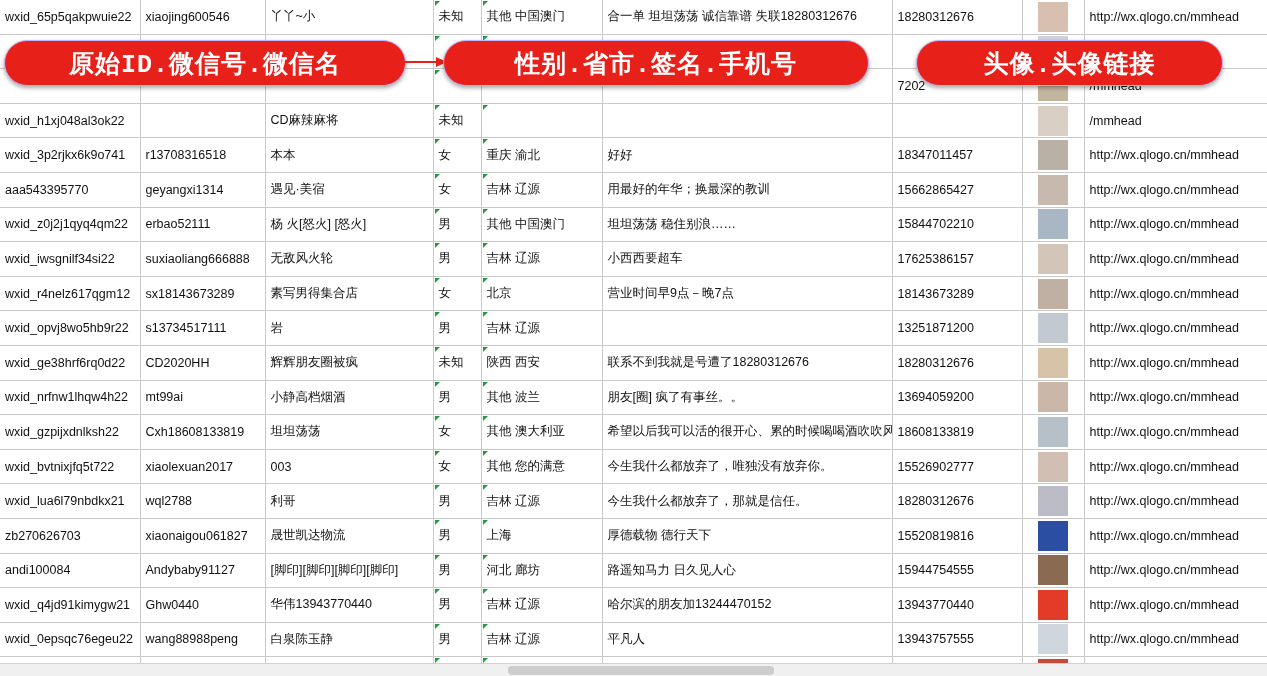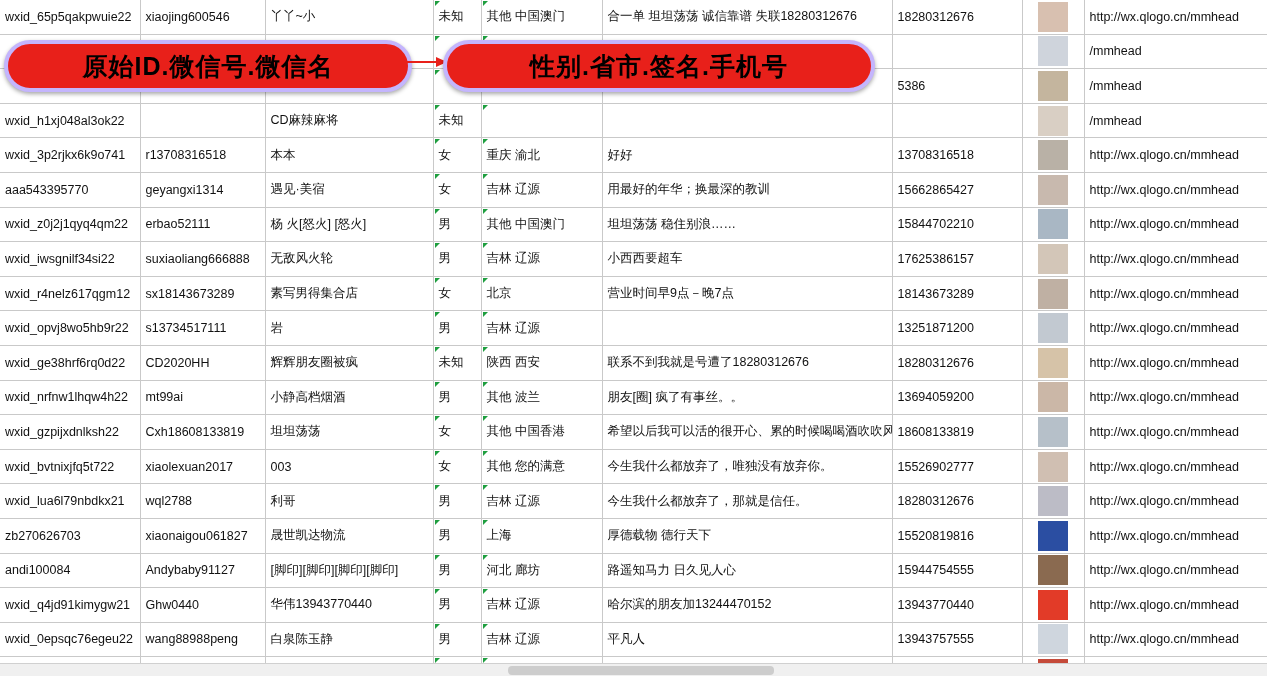--- a/index.html
+++ b/index.html
@@ -69,30 +69,30 @@
     position: absolute;
     top: 1px; left: 1px;
     border-top: 5px solid #1e9e3f;
     border-right: 5px solid transparent;
   }
 
   
   .banner {
     position: absolute;
     background: #e8201a;
-    color: #000000;
+    color: #ffffff;
     font-weight: bold;
-    border: 4px solid #c4b5fd;
+    border: 1px solid #c4b5fd;
     border-radius: 26px;
     box-shadow: 0 2px 4px rgba(0,0,0,0.35);
     display: flex;
     align-items: center;
     justify-content: center;
     letter-spacing: 1px;
-    font-family: Liberation Sans, sans-serif;
+    font-family: Liberation Mono, monospace;
   }
   #banner1 {
     left: 4px; top: 40px;
     width: 400px; height: 44px;
     font-size: 25px;
   }
   #banner2 {
     left: 443px; top: 40px;
     width: 424px; height: 44px;
     font-size: 25px;
@@ -189,21 +189,21 @@
             <td class="avatar-cell"><span class="avatar" style="background: rgb(207, 212, 220);"></span></td>
             <td class="link">/mmhead</td>
           </tr>
           <tr>
             <td></td>
             <td></td>
             <td></td>
             <td class="marker"></td>
             <td class="marker"></td>
             <td></td>
-            <td>5386</td>
+            <td>7202</td>
             <td class="avatar-cell"><span class="avatar" style="background: rgb(196, 181, 158);"></span></td>
             <td class="link">/mmhead</td>
           </tr>
           <tr>
             <td>wxid_h1xj048al3ok22</td>
             <td></td>
             <td>CD麻辣麻将</td>
             <td class="marker">未知</td>
             <td class="marker"></td>
             <td></td>
@@ -211,21 +211,21 @@
             <td class="avatar-cell"><span class="avatar" style="background: rgb(217, 207, 196);"></span></td>
             <td class="link">/mmhead</td>
           </tr>
           <tr>
             <td>wxid_3p2rjkx6k9o741</td>
             <td>r13708316518</td>
             <td>本本</td>
             <td class="marker">女</td>
             <td class="marker">重庆 渝北</td>
             <td>好好</td>
-            <td>13708316518</td>
+            <td>18347011457</td>
             <td class="avatar-cell"><span class="avatar" style="background: rgb(185, 177, 166);"></span></td>
             <td class="link">http://wx.qlogo.cn/mmhead</td>
           </tr>
           <tr>
             <td>aaa543395770</td>
             <td>geyangxi1314</td>
             <td>遇见·美宿</td>
             <td class="marker">女</td>
             <td class="marker">吉林 辽源</td>
             <td>用最好的年华；换最深的教训</td>
@@ -297,21 +297,21 @@
             <td>朋友[圈] 疯了有事丝。。</td>
             <td>13694059200</td>
             <td class="avatar-cell"><span class="avatar" style="background: rgb(203, 183, 167);"></span></td>
             <td class="link">http://wx.qlogo.cn/mmhead</td>
           </tr>
           <tr>
             <td>wxid_gzpijxdnlksh22</td>
             <td>Cxh18608133819</td>
             <td>坦坦荡荡</td>
             <td class="marker">女</td>
-            <td class="marker">其他 中国香港</td>
+            <td class="marker">其他 澳大利亚</td>
             <td>希望以后我可以活的很开心、累的时候喝喝酒吹吹风</td>
             <td>18608133819</td>
             <td class="avatar-cell"><span class="avatar" style="background: rgb(182, 192, 201);"></span></td>
             <td class="link">http://wx.qlogo.cn/mmhead</td>
           </tr>
           <tr>
             <td>wxid_bvtnixjfq5t722</td>
             <td>xiaolexuan2017</td>
             <td>003</td>
             <td class="marker">女</td>
@@ -390,17 +390,18 @@
         </tbody>
     </table>
   </div>
 
   <div class="banner" id="banner1">原始ID.微信号.微信名</div>
   <div class="arrow">
     <div class="shaft"></div>
     <div class="head"></div>
   </div>
   <div class="banner" id="banner2">性别.省市.签名.手机号</div>
+  <div class="banner" id="banner3">头像.头像链接</div>
 
   <div class="scroll-strip">
     <div class="scroll-thumb"></div>
   </div>
 </div>
 
 </body></html>

